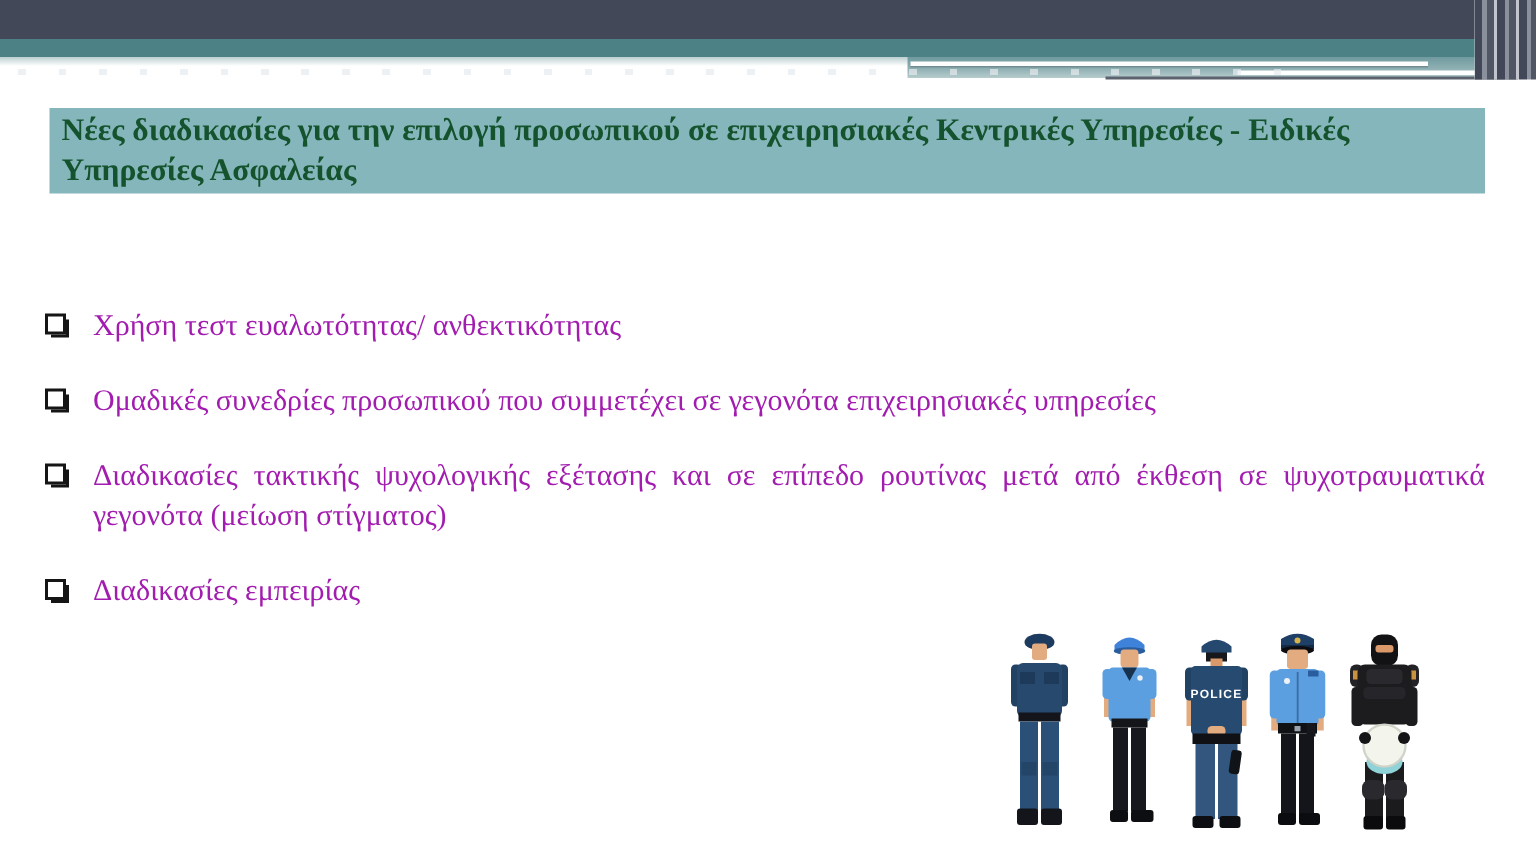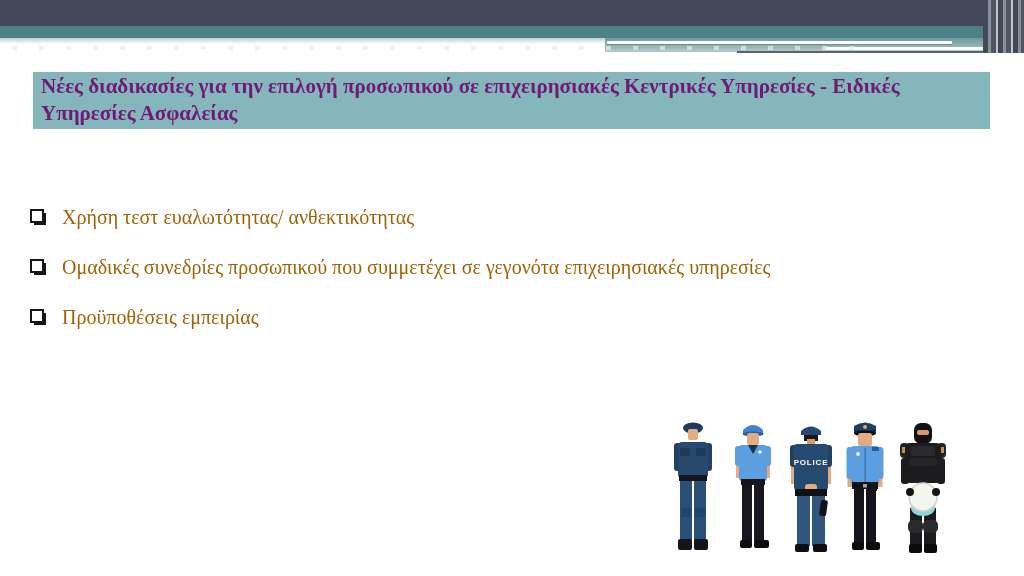--- a/index.html
+++ b/index.html
@@ -20,30 +20,30 @@
   .accent-line-2 { position:absolute; left:825px; top:47px; width:187px; height:3px; background:#ffffff; }
   .accent-line-3 { position:absolute; left:737px; top:51px; width:275px; height:2px; background:#5d636e; }
   .corner-stripes{ position:absolute; right:0; top:0; width:41px; height:53px;
                    background:repeating-linear-gradient(90deg,
                      #424857 0 5px, #8b919c 5px 8px, #505664 8px 13px, #c2c6cc 13px 15px); }
   .dot-row       { position:absolute; left:12px; top:46px; width:845px; height:4px; opacity:.7;
                    background:repeating-linear-gradient(90deg,#e6ebee 0 5px, transparent 5px 27px); }
   
   .title-bar  { position:absolute; left:33px; top:72px; width:957px; height:57px;
                 background:#85b6bb; box-sizing:border-box; padding:1px 10px 0 8px; }
-  .title-text { color:#701a75; font-weight:bold; font-size:21px; line-height:27px;font-family:Liberation Serif, serif; }
+  .title-text { color:#14532d; font-weight:bold; font-size:21px; line-height:27px;font-family:Liberation Serif, serif; }
   
   .bullet-list { position:absolute; left:30px; top:204px; width:960px;
                  margin:0; padding:0; list-style:none; }
   .bullet-item { display:flex; align-items:flex-start; margin:0 0 23px 0; }
   .bullet-glyph{ position:relative; flex:0 0 17px; width:17px; height:17px; margin:5px 15px 0 0; }
   .bullet-glyph::before { content:""; position:absolute; left:4px; top:4px; width:12px; height:12px; background:#151515; }
   .bullet-glyph::after  { content:""; position:absolute; left:0; top:0; width:14px; height:14px;
                           box-sizing:border-box; background:#ffffff; border:2.4px solid #151515; }
-  .bullet-text { font-size:20px; line-height:27px; color:#a16207; flex:1 1 auto; }
+  .bullet-text { font-size:20px; line-height:27px; color:#a21caf; flex:1 1 auto; }
   .bullet-item.justify .bullet-text { text-align:justify; }
   
   .officers { position:absolute; left:660px; top:418px; width:300px; height:148px; }
 </style>
 </head>
 <body>
 
 <div class="slide">
 
   <div class="top-dark-bar"></div>
@@ -62,23 +62,27 @@
 
   <ul class="bullet-list">
     <li class="bullet-item">
       <span class="bullet-glyph"></span>
       <span class="bullet-text">Χρήση τεστ ευαλωτότητας/ ανθεκτικότητας</span>
     </li>
     <li class="bullet-item">
       <span class="bullet-glyph"></span>
       <span class="bullet-text">Ομαδικές συνεδρίες προσωπικού που συμμετέχει σε γεγονότα επιχειρησιακές υπηρεσίες</span>
     </li>
+    <li class="bullet-item justify">
+      <span class="bullet-glyph"></span>
+      <span class="bullet-text">Διαδικασίες τακτικής ψυχολογικής εξέτασης και σε επίπεδο ρουτίνας μετά από έκθεση σε ψυχοτραυματικά γεγονότα (μείωση στίγματος)</span>
+    </li>
     <li class="bullet-item">
       <span class="bullet-glyph"></span>
-      <span class="bullet-text">Προϋποθέσεις εμπειρίας</span>
+      <span class="bullet-text">Διαδικασίες εμπειρίας</span>
     </li>
   </ul>
 
   <svg class="officers" viewBox="0 0 300 148" aria-hidden="true">
 
     <g transform="translate(33,0)">
       <rect x="-19" y="25" width="7" height="28" rx="3" fill="#224264"></rect>
       <rect x="12" y="25" width="7" height="28" rx="3" fill="#224264"></rect>
       <ellipse cx="0" cy="10" rx="10" ry="5.5" fill="#1d3a5f"></ellipse>
       <rect x="-5" y="11" width="10" height="11" rx="2" fill="#e3ac80"></rect>

